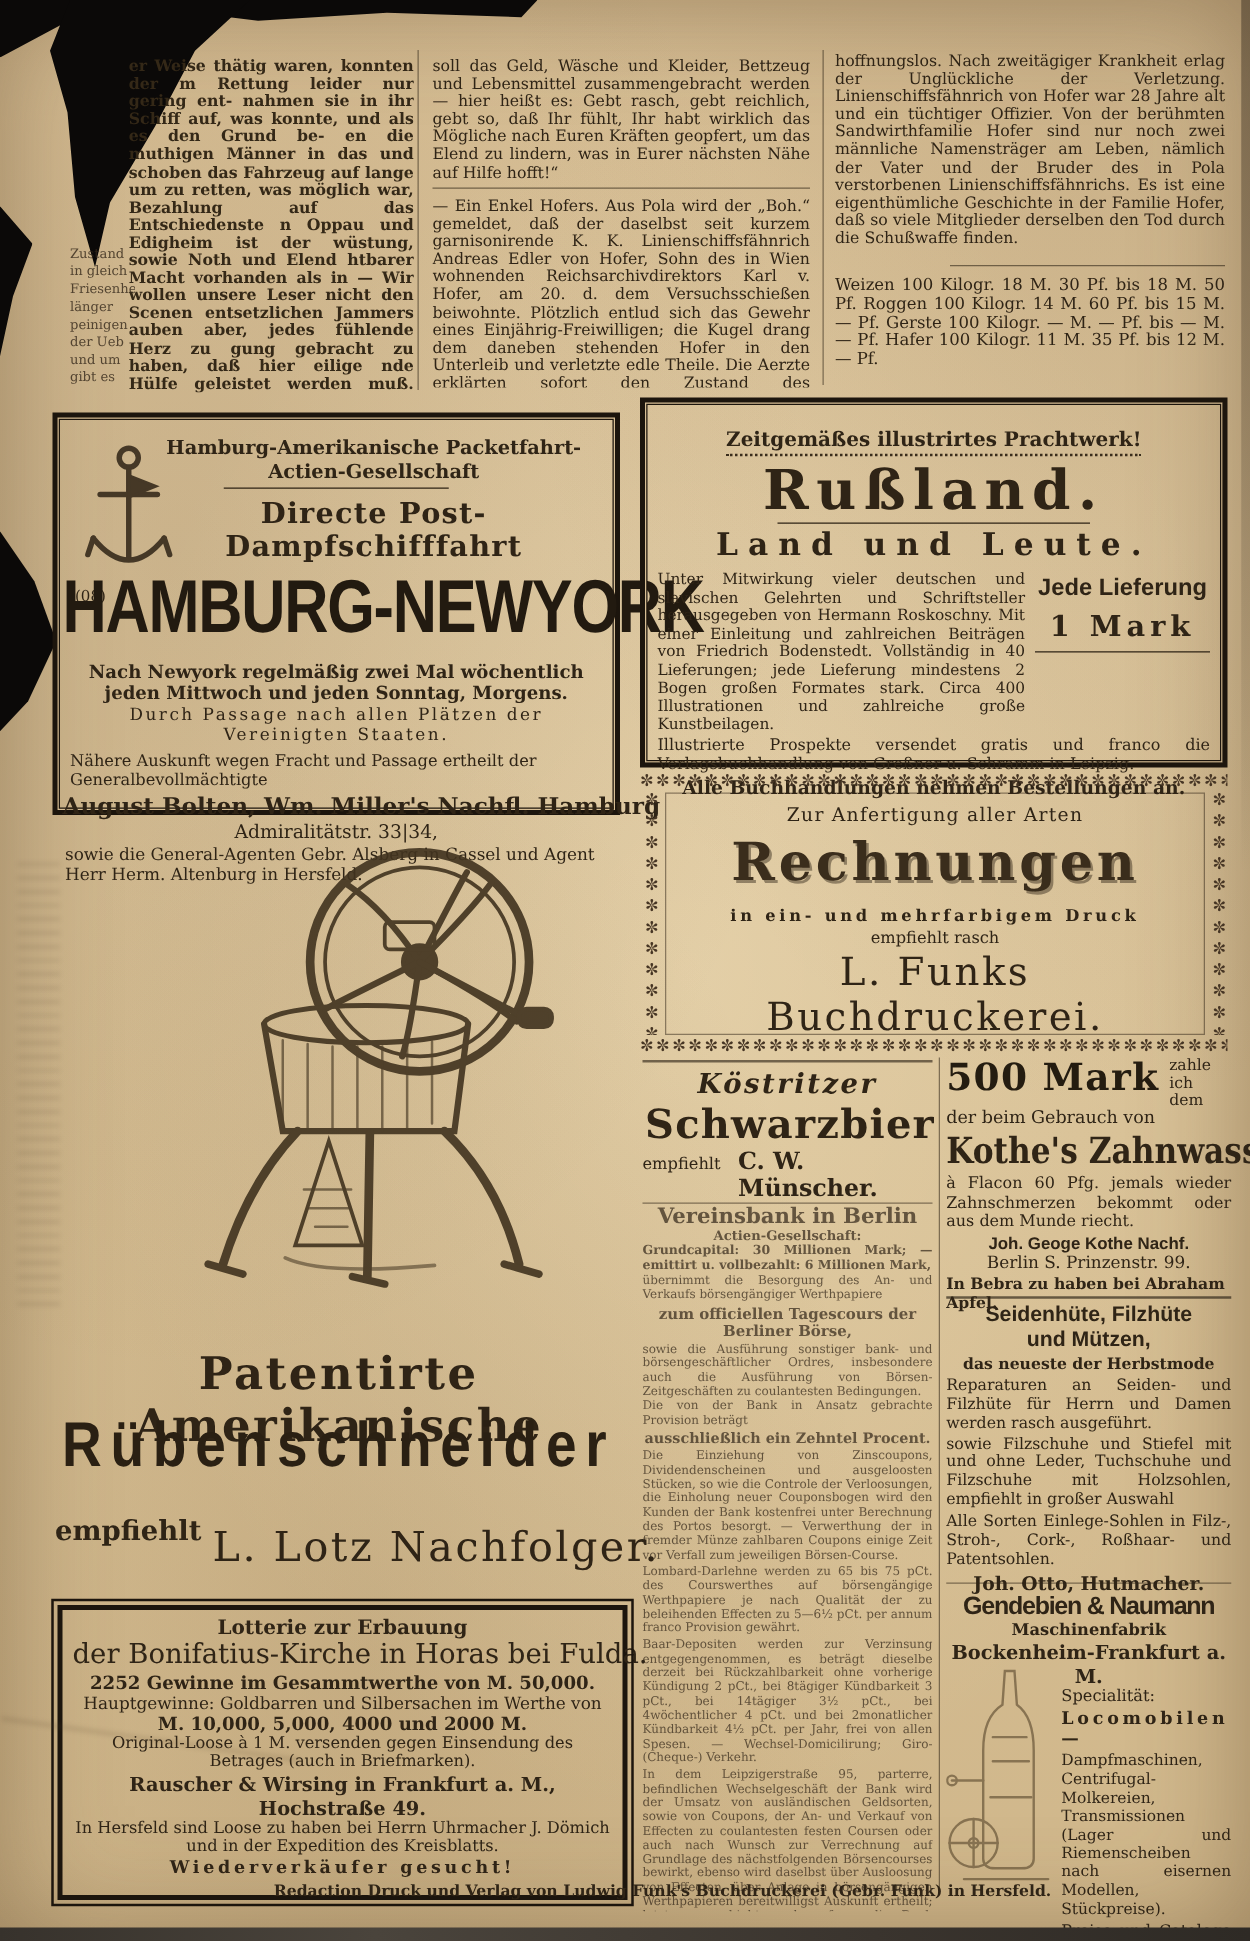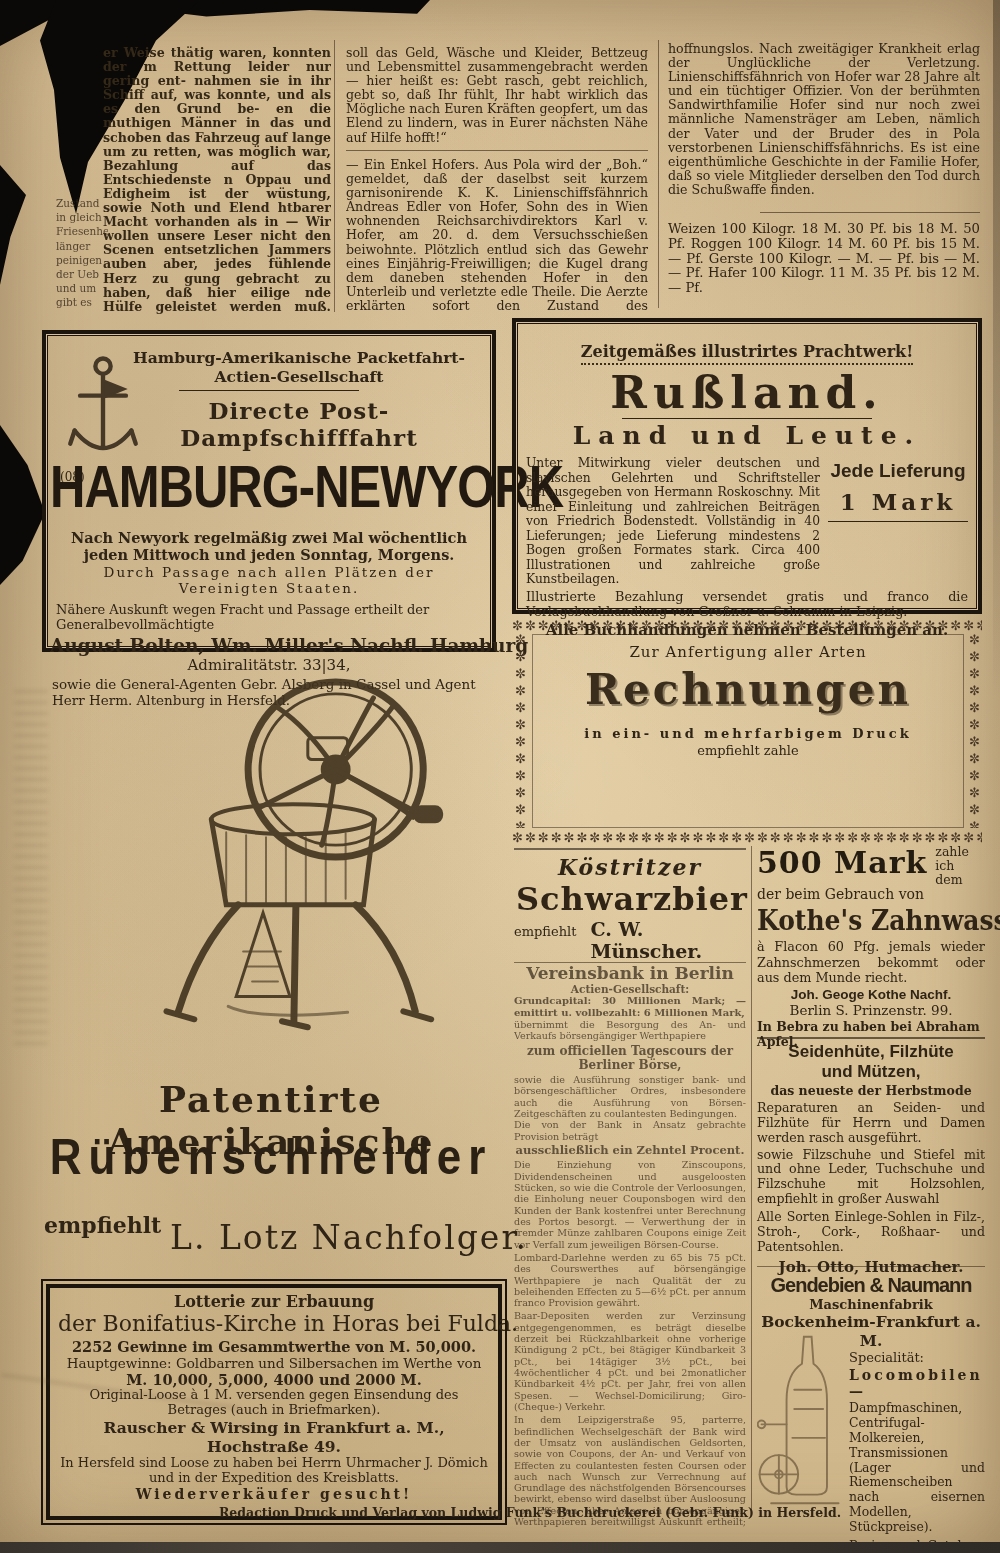--- a/index.html
+++ b/index.html
@@ -90,34 +90,35 @@
     <div class="ctr frak" style="font-size:44px;letter-spacing:6px;margin-top:2px;">Rußland.</div>
     <div style="margin:0 auto;width:250px;height:1px;background:#2e2315;"></div>
     <div class="ctr frak" style="font-size:25px;letter-spacing:8px;margin:2px 0 6px 0;">Land und Leute.</div>
     <div style="display:flex;gap:8px;">
       <div class="just" style="flex:1 1 64%;font-size:12.3px;line-height:1.18;">Unter Mitwirkung vieler deutschen und slavischen Gelehrten und Schriftsteller herausgegeben von Hermann Roskoschny. Mit einer Einleitung und zahlreichen Beiträgen von Friedrich Bodenstedt. Vollständig in 40 Lieferungen; jede Lieferung mindestens 2 Bogen großen Formates stark. Circa 400 Illustrationen und zahlreiche große Kunstbeilagen.</div>
       <div style="flex:0 0 140px;text-align:center;padding-top:4px;">
         <div class="frak sans" style="font-size:19px;font-weight:bold;white-space:nowrap;">Jede Lieferung</div>
         <div class="frak" style="font-size:23px;letter-spacing:4px;border-bottom:1px solid #2e2315;padding:6px 0;white-space:nowrap;">1 Mark</div>
       </div>
     </div>
-    <div class="just" style="font-size:12.8px;line-height:1.18;margin-top:2px;">Illustrierte Bezahlung versendet gratis und franco die Verlagsbuchhandlung von Greßner u. Schramm in Leipzig.</div>
+    <div class="just" style="font-size:12.8px;line-height:1.18;margin-top:2px;">Illustrierte Prospekte versendet gratis und franco die Verlagsbuchhandlung von Greßner u. Schramm in Leipzig.</div>
     <div class="ctr frak" style="font-size:15px;margin-top:2px;">Alle Buchhandlungen nehmen Bestellungen an.</div>
   </div>
 
   <div class="abs" style="left:512px;top:618px;width:470px;height:228px;">
     <div class="abs orn" style="left:0;top:0;width:470px;height:16px;">✼✼✼✼✼✼✼✼✼✼✼✼✼✼✼✼✼✼✼✼✼✼✼✼✼✼✼✼✼✼✼✼✼✼✼✼✼✼✼✼✼✼✼✼✼✼✼✼✼✼✼✼✼✼✼✼✼✼✼✼</div>
     <div class="abs orn" style="left:0;bottom:0;width:470px;height:16px;">✼✼✼✼✼✼✼✼✼✼✼✼✼✼✼✼✼✼✼✼✼✼✼✼✼✼✼✼✼✼✼✼✼✼✼✼✼✼✼✼✼✼✼✼✼✼✼✼✼✼✼✼✼✼✼✼✼✼✼✼</div>
     <div class="abs orn ornv" style="left:0;top:14px;height:196px;width:16px;">✼✼✼✼✼✼✼✼✼✼✼✼✼✼✼✼✼✼✼✼✼✼✼✼✼✼</div>
     <div class="abs orn ornv" style="right:0;top:14px;height:196px;width:16px;">✼✼✼✼✼✼✼✼✼✼✼✼✼✼✼✼✼✼✼✼✼✼✼✼✼✼</div>
     <div class="abs" style="left:20px;top:16px;width:430px;height:192px;border:1px solid rgba(47,36,22,.5);text-align:center;">
       <div style="font-size:15px;margin-top:8px;letter-spacing:1px;">Zur Anfertigung aller Arten</div>
       <div class="frak shadowhead" style="font-size:42px;letter-spacing:3px;margin-top:4px;color:#3a2d1c;">Rechnungen</div>
       <div class="frak" style="font-size:13px;letter-spacing:3px;margin-top:12px;">in ein- und mehrfarbigem Druck</div>
-      <div style="font-size:13px;margin-top:2px;">empfiehlt zahle</div>
+      <div style="font-size:13px;margin-top:2px;">empfiehlt rasch</div>
+      <div style="font-size:31px;margin-top:2px;letter-spacing:2px;">L. Funks Buchdruckerei.</div>
     </div>
   </div>
 
   <div class="abs vrule" style="left:751px;top:846px;height:664px;"></div>
 
   <div class="abs" style="left:514px;top:848px;width:232px;height:112px;border-bottom:1px solid rgba(47,36,22,.55);border-top:2px solid rgba(40,30,18,.6);">
     <div class="ctr frak" style="font-size:22px;font-style:italic;margin-top:4px;letter-spacing:2px;">Köstritzer</div>
     <div class="frak" style="font-size:32px;letter-spacing:1px;margin-left:2px;">Schwarzbier</div>
     <div style="display:flex;align-items:baseline;">
       <span style="font-size:13px;">empfiehlt</span>

